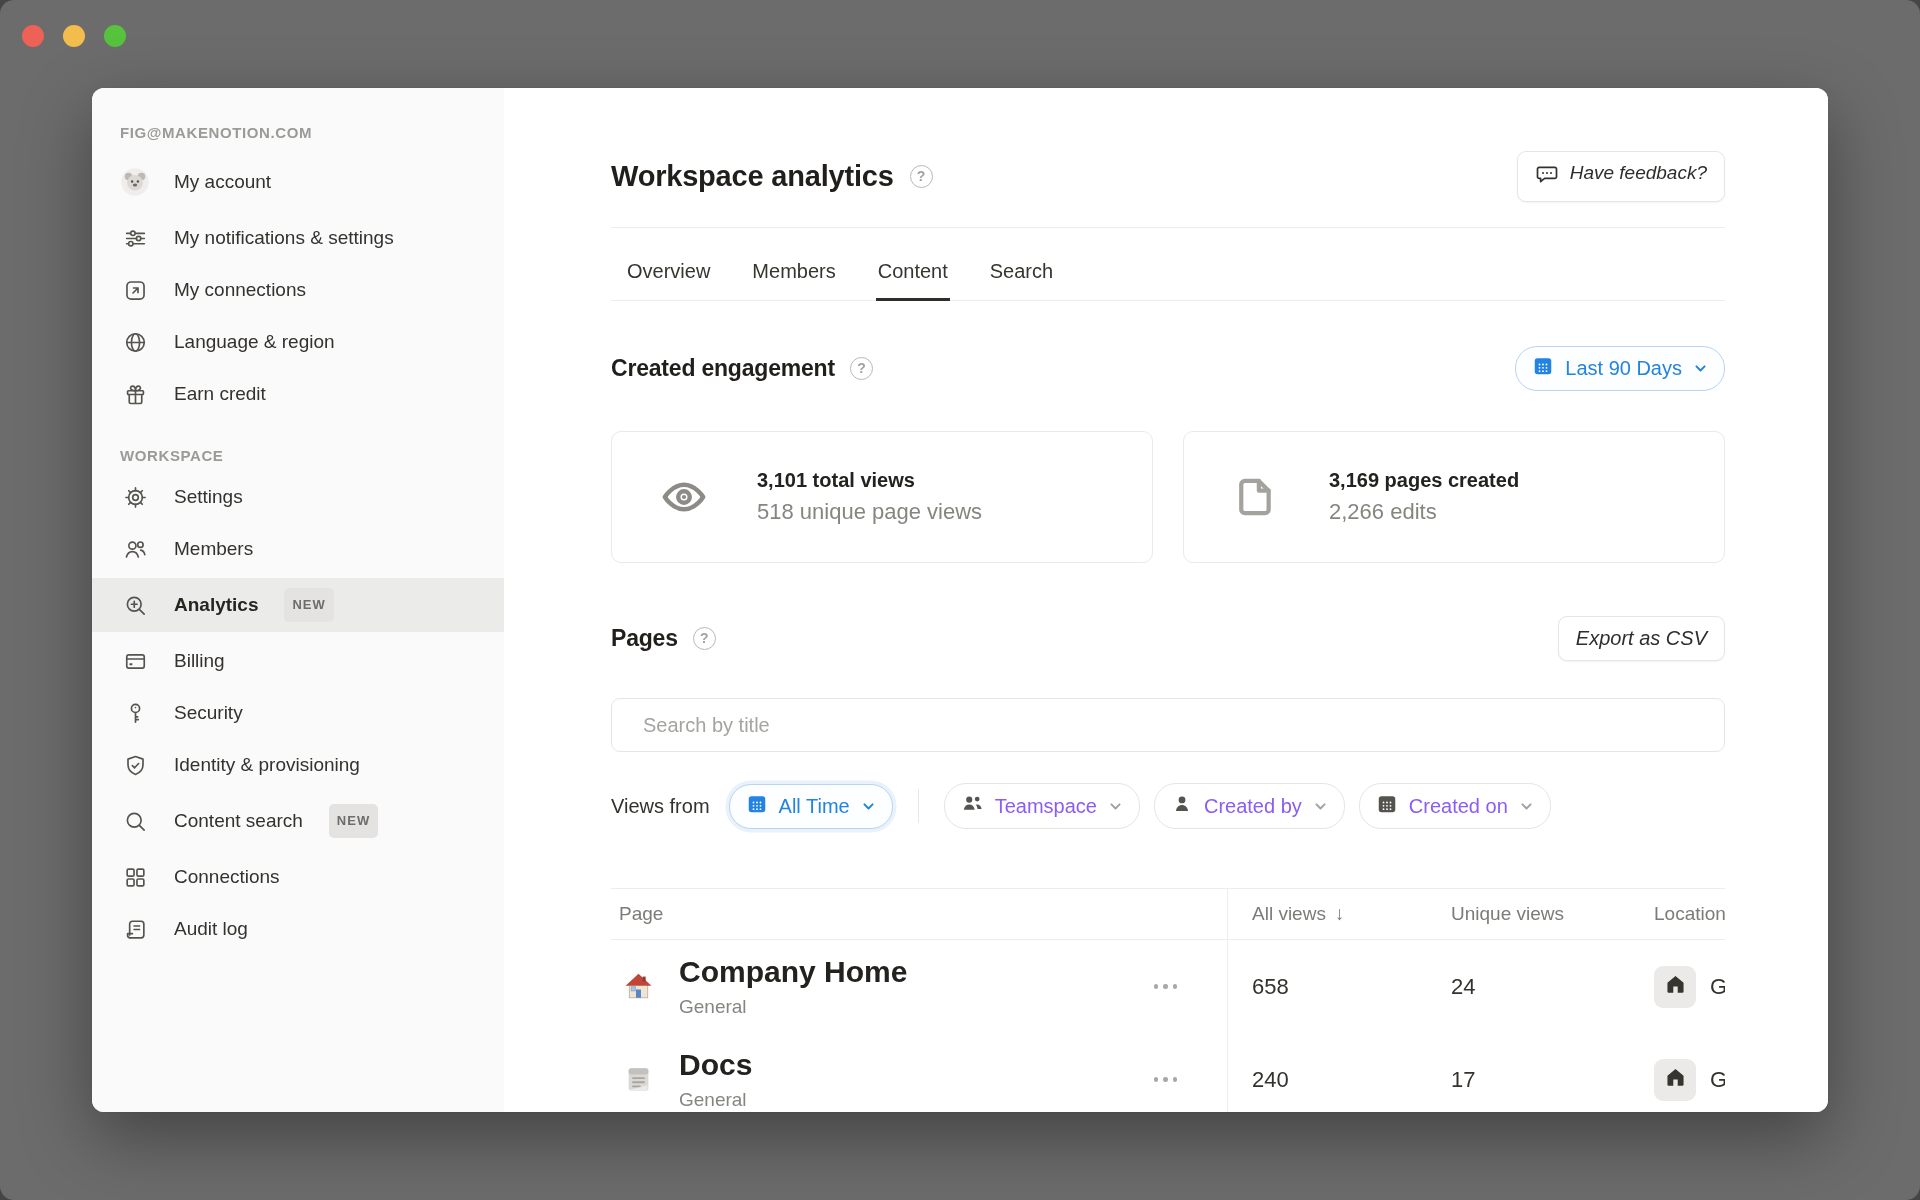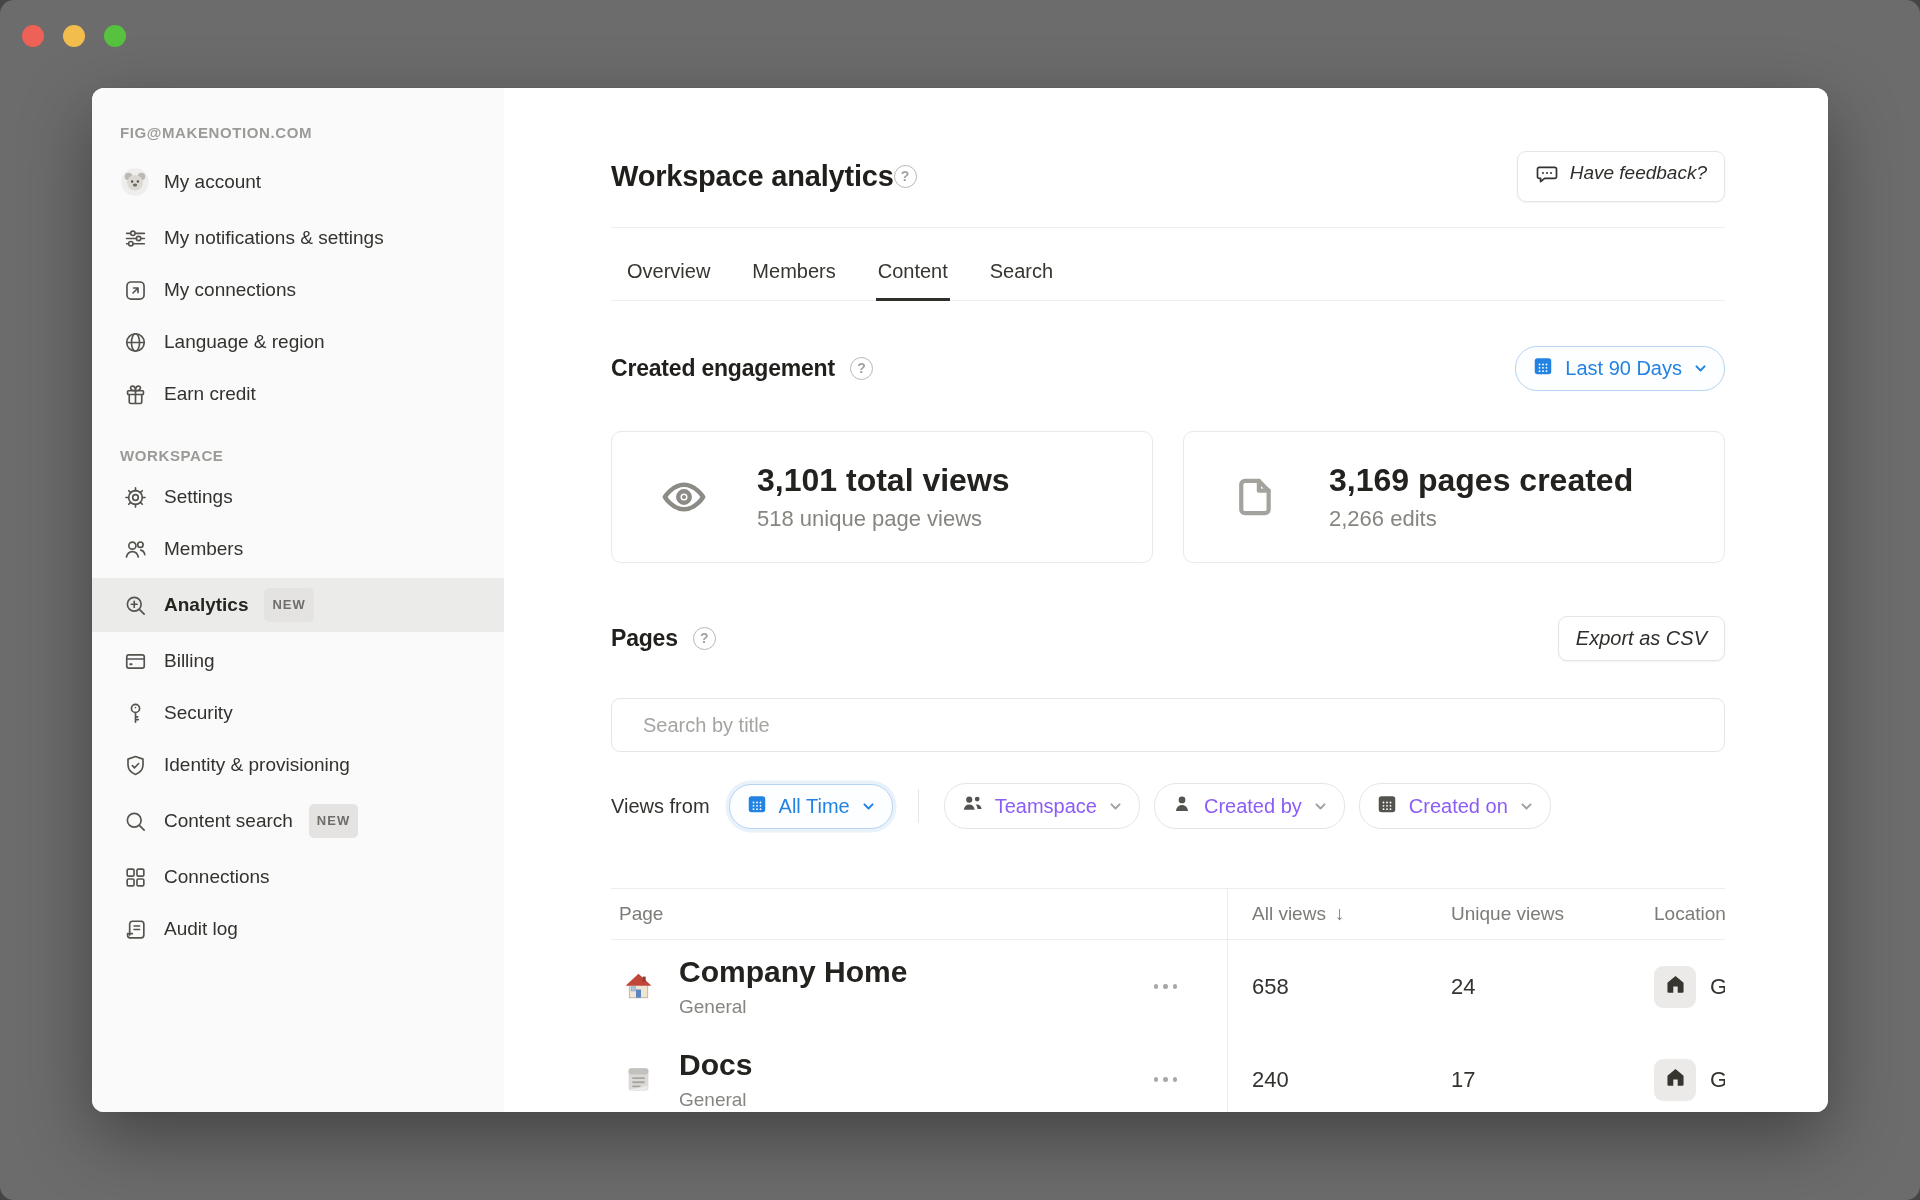--- a/index.html
+++ b/index.html
@@ -8,56 +8,56 @@
   
   .traffic{position:absolute;top:25px;left:22px;display:flex;gap:19px;}
   .tl{width:22px;height:22px;border-radius:50%;}
   
   .window{position:absolute;left:92px;top:88px;width:1736px;height:1024px;background:#ffffff;
     border-radius:12px;box-shadow:0 25px 70px rgba(0,0,0,.38), 0 0 1px rgba(0,0,0,.3);display:flex;overflow:hidden;}
   
   .sidebar{width:412px;flex:none;background:#fafafa;padding-top:36px;box-sizing:border-box;overflow:hidden;}
   .sb-email{margin:0 24px 14px 28px;color:#9b9a97;font-size:15px;font-weight:600;letter-spacing:.6px;}
   .sb-section{margin:30px 24px 10px 28px;color:#9b9a97;font-size:15px;font-weight:600;letter-spacing:.6px;}
-  .sb-item{display:flex;align-items:center;gap:14px;padding:10px 24px 10px 28px;margin-bottom:6px;
+  .sb-item{display:flex;align-items:center;gap:24px;padding:10px 24px 10px 28px;margin-bottom:6px;
     font-size:19px;color:#34322e;cursor:default;line-height:26px;}
   .sb-item.selected{background:#ebebea;}
   .sb-item.selected .sb-label{font-weight:700;color:#26251f;}
   .sb-icon{width:30px;flex:none;display:flex;align-items:center;justify-content:center;}
   .sb-icon svg{width:25px;height:25px;}
   .sb-icon.big svg{width:34px;height:34px;}
   .sb-label{max-width:226px;}
   .badge{background:#e4e3e1;color:#6e6d69;font-size:13px;font-weight:700;letter-spacing:1px;
     padding:4px 8px;border-radius:5px;margin-left:2px;flex:none;}
   
   .main{flex:1;background:#fff;overflow:hidden;}
   .main-inner{padding:0 103px 0 107px;}
   .title-row{margin-top:64px;display:flex;align-items:center;justify-content:space-between;height:48px;}
-  .title-left{display:flex;align-items:center;gap:0;}
+  .title-left{display:flex;align-items:center;gap:16px;}
   h1{margin:0;font-size:29px;font-weight:700;color:#211f1c;letter-spacing:-.2px;}
   .help{width:23px;height:23px;border-radius:50%;border:1.5px solid #b9b8b4;color:#a3a19d;
     font-size:14px;font-weight:700;display:grid;place-items:center;box-sizing:border-box;}
   .btn{display:flex;align-items:flex-start;gap:11px;border:1px solid #e5e5e3;border-radius:9px;
     background:#fff;padding:10px 17px;font-size:19px;color:#2f2e2b;box-shadow:0 1px 2px rgba(0,0,0,.05);cursor:default;font-style:italic;}
   .hr{border-bottom:1px solid #ededeb;margin-top:27px;}
   .tabs{display:flex;gap:38px;margin-top:32px;padding-left:14px;border-bottom:1px solid #ededeb;}
   .tab{position:relative;font-size:20px;font-weight:400;color:#373530;padding:0 2px 17px;cursor:default;}
   .tab.active::after{content:"";position:absolute;left:0;right:0;bottom:-1px;height:3px;background:#2f2e2b;}
   .section-row{margin-top:44px;display:flex;align-items:center;justify-content:space-between;height:46px;}
   .section-left{display:flex;align-items:center;gap:15px;}
   h2{margin:0;font-size:23px;font-weight:700;color:#211f1c;letter-spacing:-.2px;}
   .pill{display:flex;align-items:center;gap:11px;border-radius:22px;padding:8px 16px;font-size:20px;cursor:default;box-sizing:border-box;}
   .pill.blue{border:1.5px solid #b7d4f2;color:#2383e2;background:#fdfeff;}
   .pill.blue.ring{box-shadow:0 0 0 3.5px #e9f1fb;}
   .pill.gray{border:1px solid #e5e5e3;color:#8b5cf6;background:#fff;}
   .pill .chev{display:flex;}
   .cards{display:flex;gap:30px;margin-top:40px;}
   .card{flex:1;border:1px solid #e9e9e7;border-radius:10px;height:132px;display:flex;align-items:center;box-sizing:border-box;padding-left:48px;gap:49px;}
   .card-icon{width:48px;display:flex;justify-content:center;}
-  .card-value{font-size:32px;font-weight:700;color:#23221f;}
+  .card-value{font-size:20px;font-weight:700;color:#23221f;}
   .card-sub{font-size:22px;color:#87857f;margin-top:7px;}
   .search-box{margin-top:37px;height:54px;border:1px solid #e5e5e3;border-radius:9px;display:flex;align-items:center;gap:13px;padding:0 16px;box-sizing:border-box;}
   .search-box input{border:none;outline:none;flex:1;font-size:20px;color:#34322e;font-family:inherit;background:transparent;}
   .search-box input::placeholder{color:#a5a4a1;}
   .filter-row{margin-top:32px;display:flex;align-items:center;gap:14px;height:44px;}
   .vf-label{font-size:20px;color:#34322e;margin-right:5px;}
   .vdiv{width:1px;height:34px;background:#e7e7e5;margin:0 11px;}
   
   .tbl{margin-top:60px;position:relative;overflow:hidden;width:100%;}
   .vline{position:absolute;left:616px;top:0;bottom:0;width:1px;background:#ededeb;}

